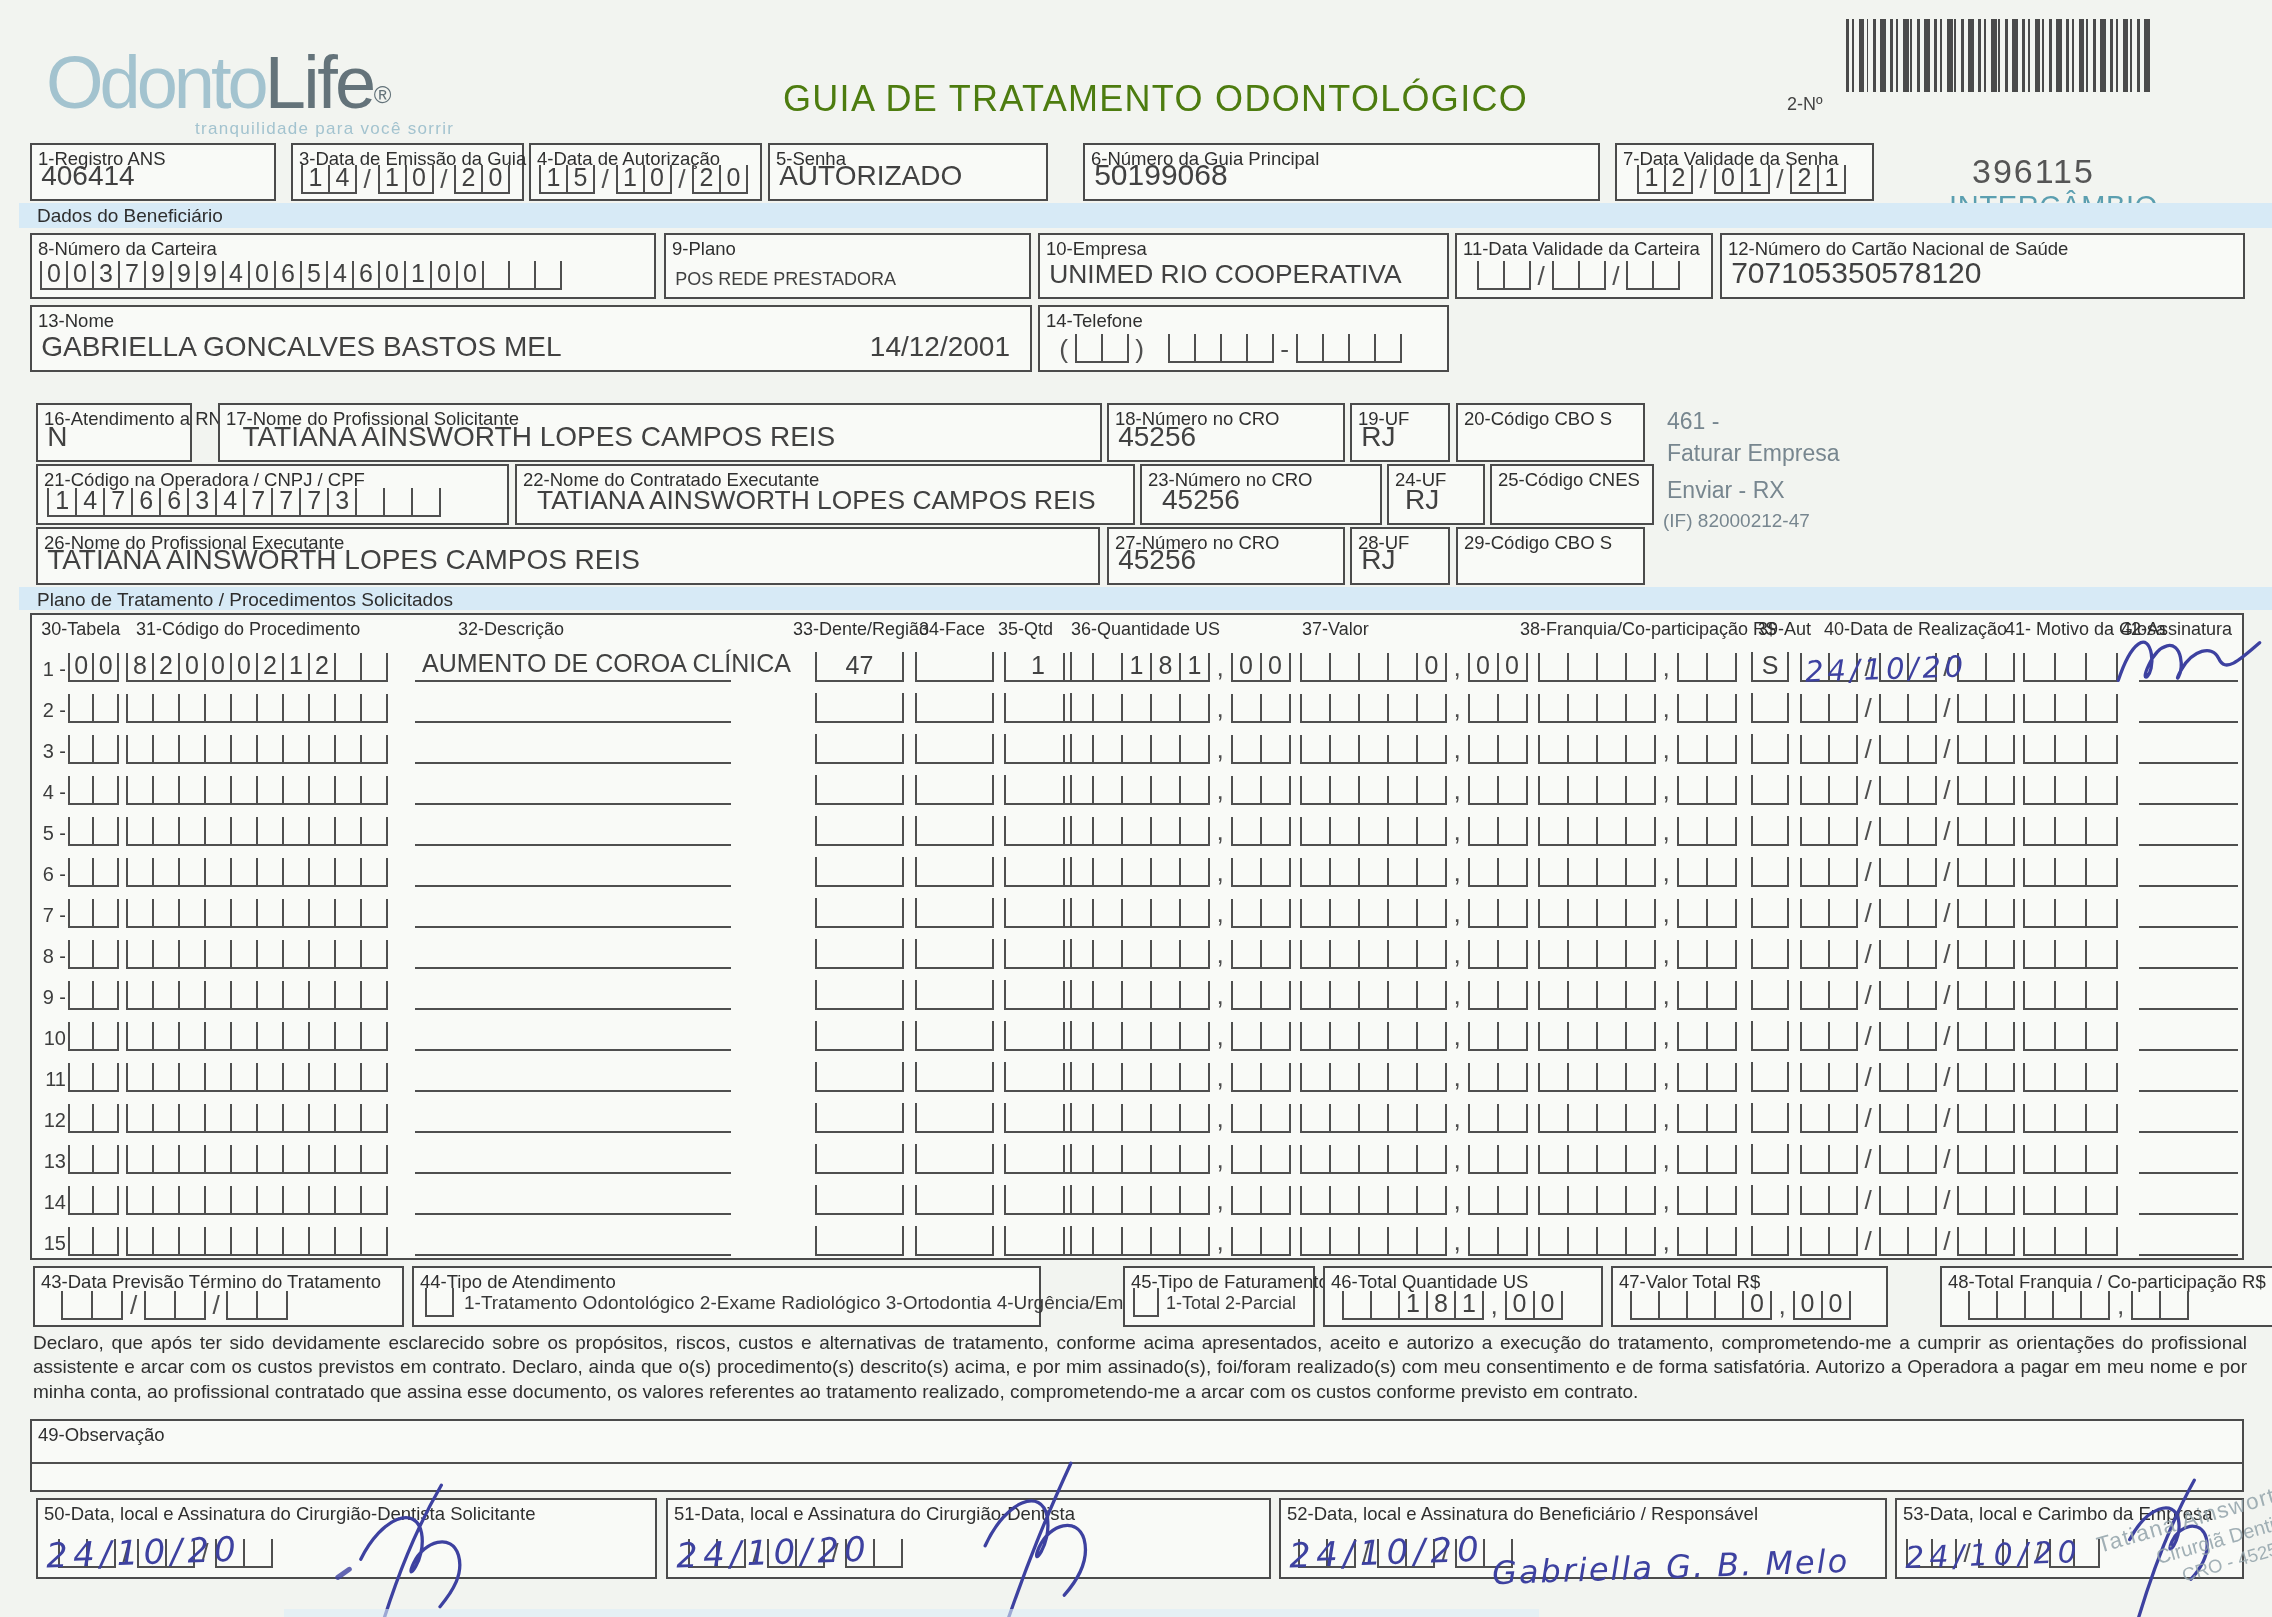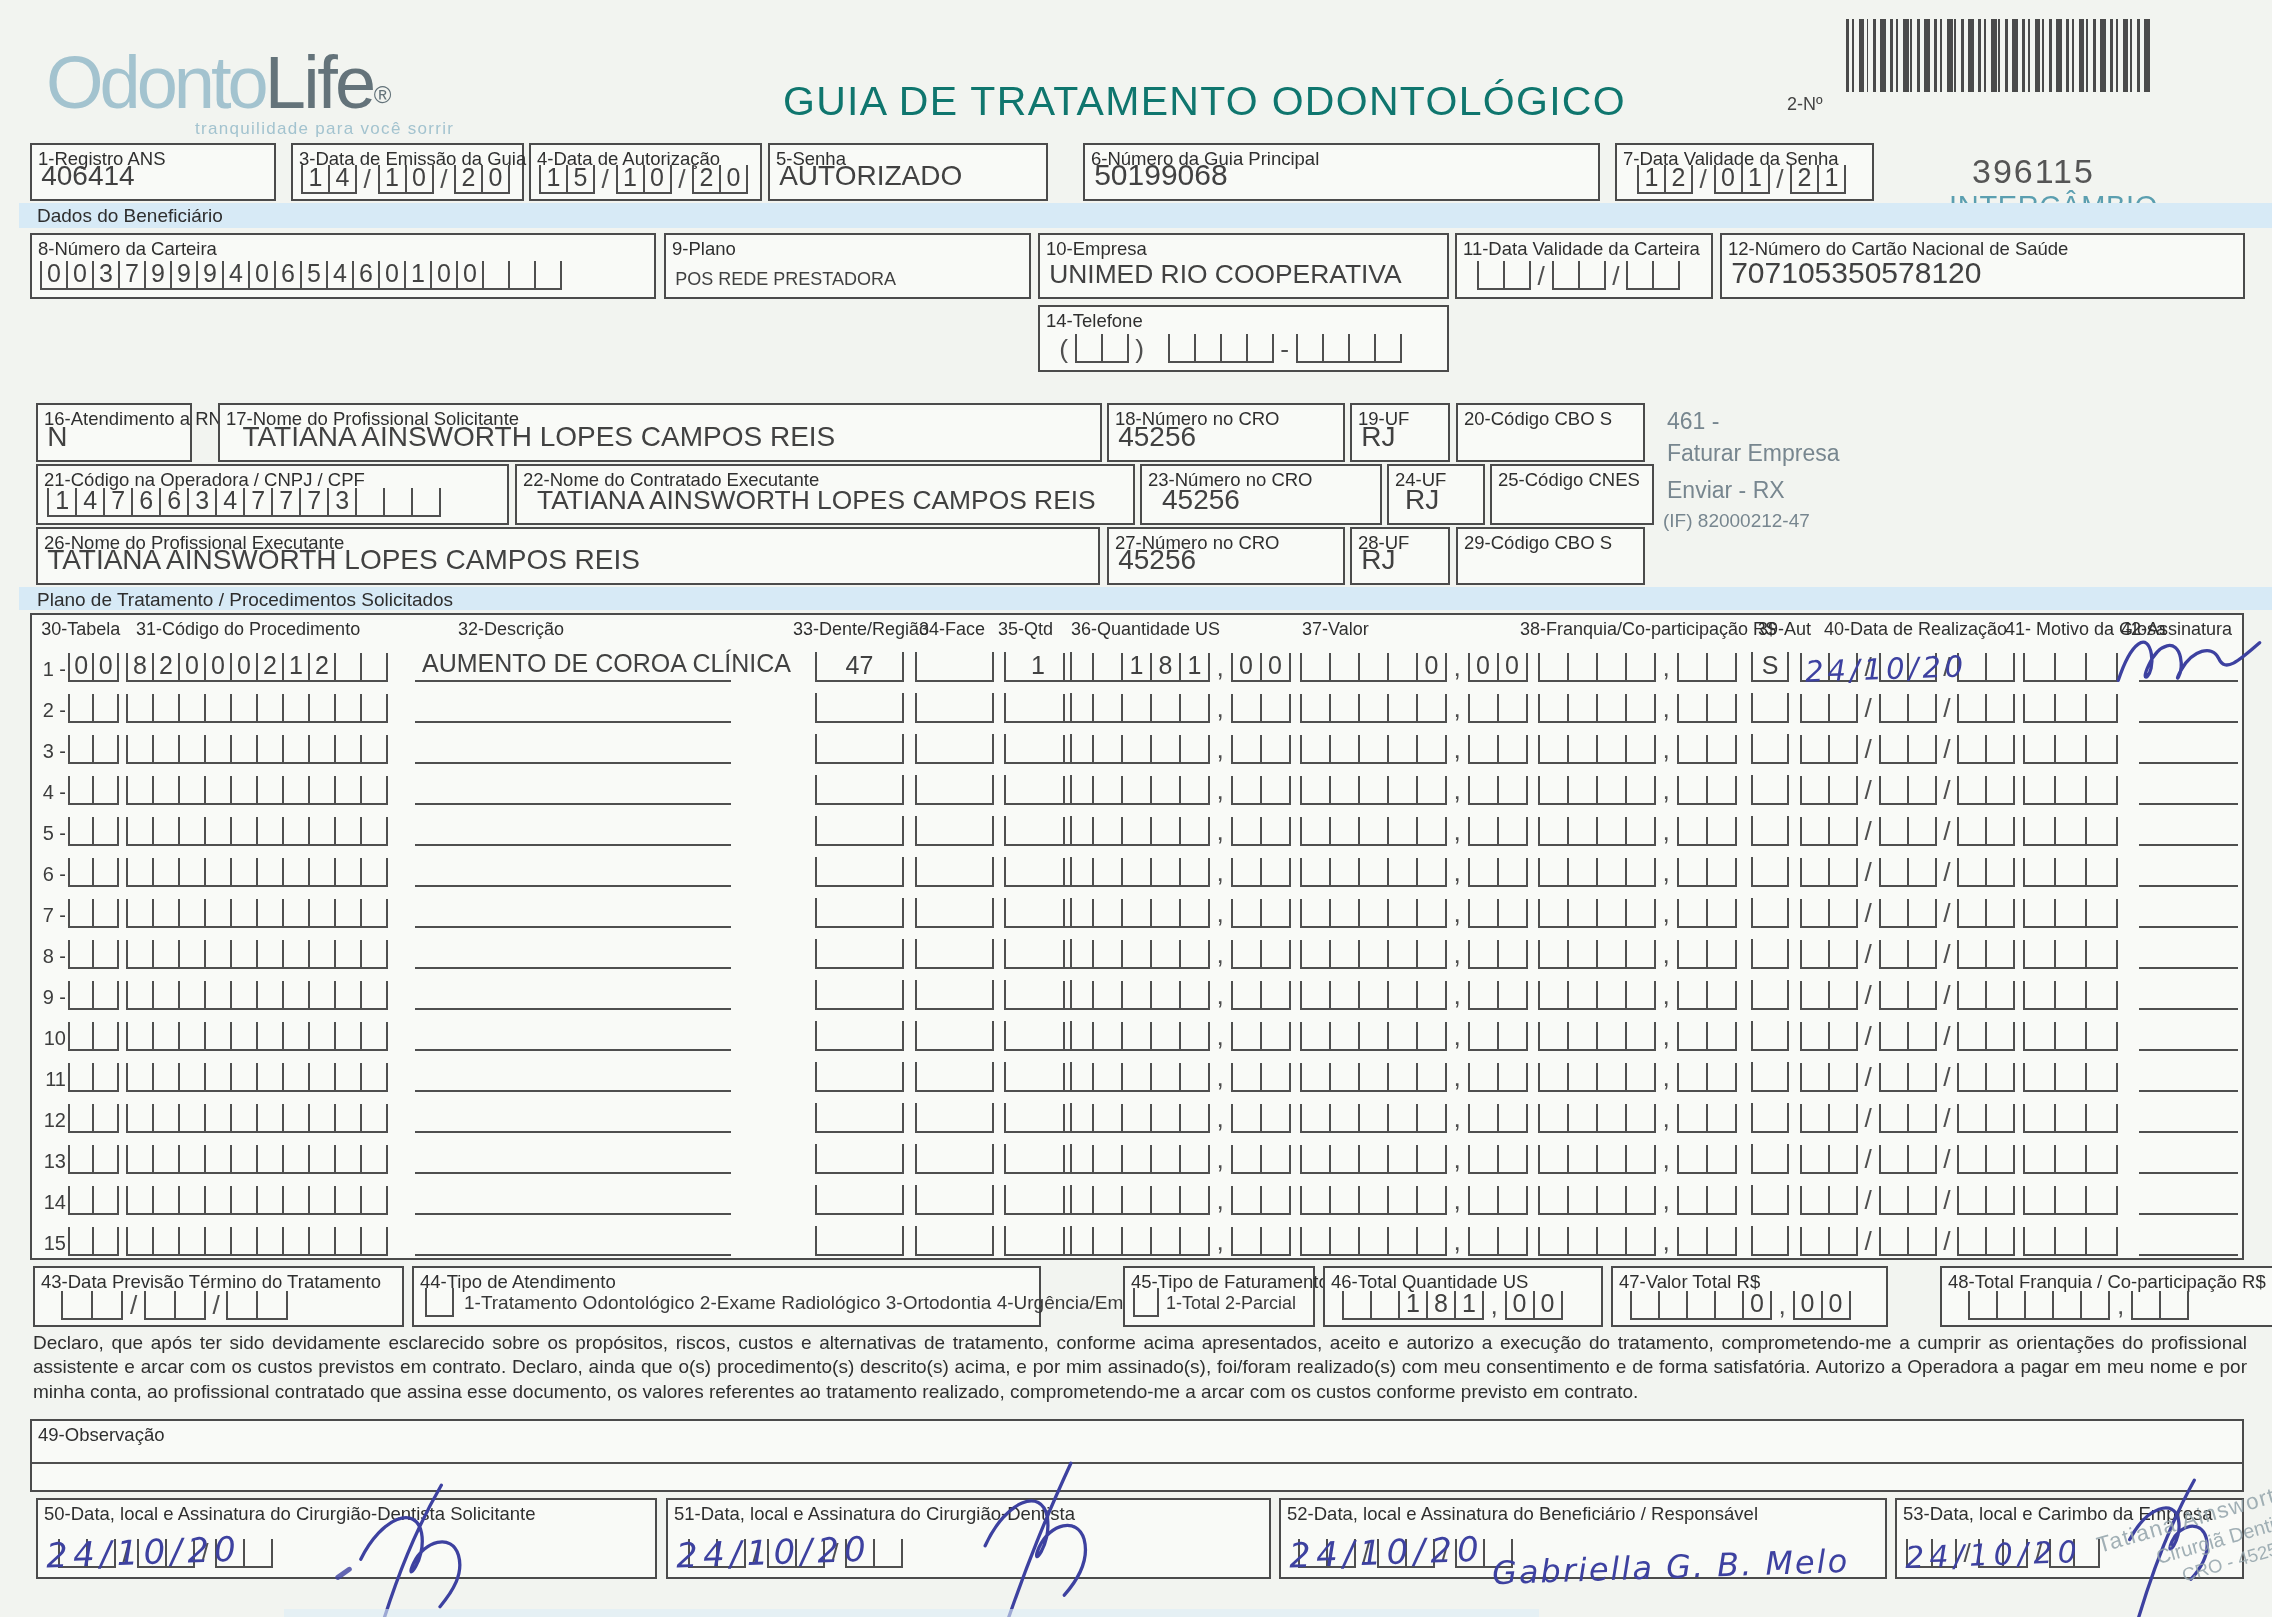--- a/index.html
+++ b/index.html
@@ -19,21 +19,21 @@
   .sep{font-size:26.4px;color:#4f4f4f;margin:0 6.6px 1.3px 8.6px;line-height:1;}
   .combgap{width:17px;}
   
   .band{position:absolute;left:18.5px;width:2254px;height:25px;background:#d7eaf6;}
   .band span{display:block;padding:2px 0 0 18.5px;font-size:19px;color:#2e2e2e;}
   
   .logo1{font-size:74px;letter-spacing:-4px;color:#a3c3cf;font-weight:400;}
   .logo2{font-size:74px;letter-spacing:-2.6px;color:#64737a;font-weight:500;}
   .logoreg{font-size:24px;color:#64737a;vertical-align:super;}
   .tagline{position:absolute;left:195px;top:119px;font-size:17px;color:#a3c3cf;letter-spacing:1.3px;}
-  .doctitle{font-size:41px;letter-spacing:1.3px;color:#0f766e;white-space:nowrap;}
+  .doctitle{font-size:36px;letter-spacing:1.3px;color:#4d7c0f;white-space:nowrap;}
   .bclabel{font-size:18px;color:#444;}
   .barcode{background:repeating-linear-gradient(90deg,
       #4a4a4a 0 3.3px,#f2f4f0 3.3px 6px,#4a4a4a 6px 8px,#f2f4f0 8px 12.6px,
       #4a4a4a 12.6px 18.5px,#f2f4f0 18.5px 20.5px,#4a4a4a 20.5px 22px,#f2f4f0 22px 27px,
       #4a4a4a 27px 30px,#f2f4f0 30px 34px,#4a4a4a 34px 40px,#f2f4f0 40px 44px);}
   .guidenum{font-size:34px;color:#555;letter-spacing:2px;}
   .intercambio{font-size:29px;color:#5b9fb0;letter-spacing:0.7px;}
   .sideann{font-size:23px;color:#77868f;white-space:nowrap;}
   .sideann.small{font-size:19px;}
   
@@ -184,20 +184,25 @@
         <span class="sep">/</span>
         <span class="ccell" style="width: 28px;"></span>
         <span class="ccell" style="width: 28px;"></span>
       </div>
   </div>
   <div class="fbox" style="left:1720px;top:233px;width:525px;height:66px;">
     <span class="flabel">12-Número do Cartão Nacional de Saúde</span>
     <span class="fval big">707105350578120</span>
   </div>
 
+  <div class="fbox" style="left:30px;top:305px;width:1002px;height:67px;">
+    <span class="flabel">13-Nome</span>
+    <span class="fval">GABRIELLA GONCALVES BASTOS MEL</span>
+    <span class="fval" style="left:auto;right:20px;">14/12/2001</span>
+  </div>
   <div class="fbox" style="left:1038px;top:305px;width:411px;height:67px;">
     <span class="flabel">14-Telefone</span>
     <div class="comb" style="left:10.6px;bottom:6.6px;">
         <span class="sep">(</span>
         <span class="ccell" style="width: 28px;"></span>
         <span class="ccell" style="width: 28px;"></span>
         <span class="sep">)</span>
         <span class="combgap"></span>
         <span class="ccell" style="width: 28px;"></span>
         <span class="ccell" style="width: 28px;"></span>

